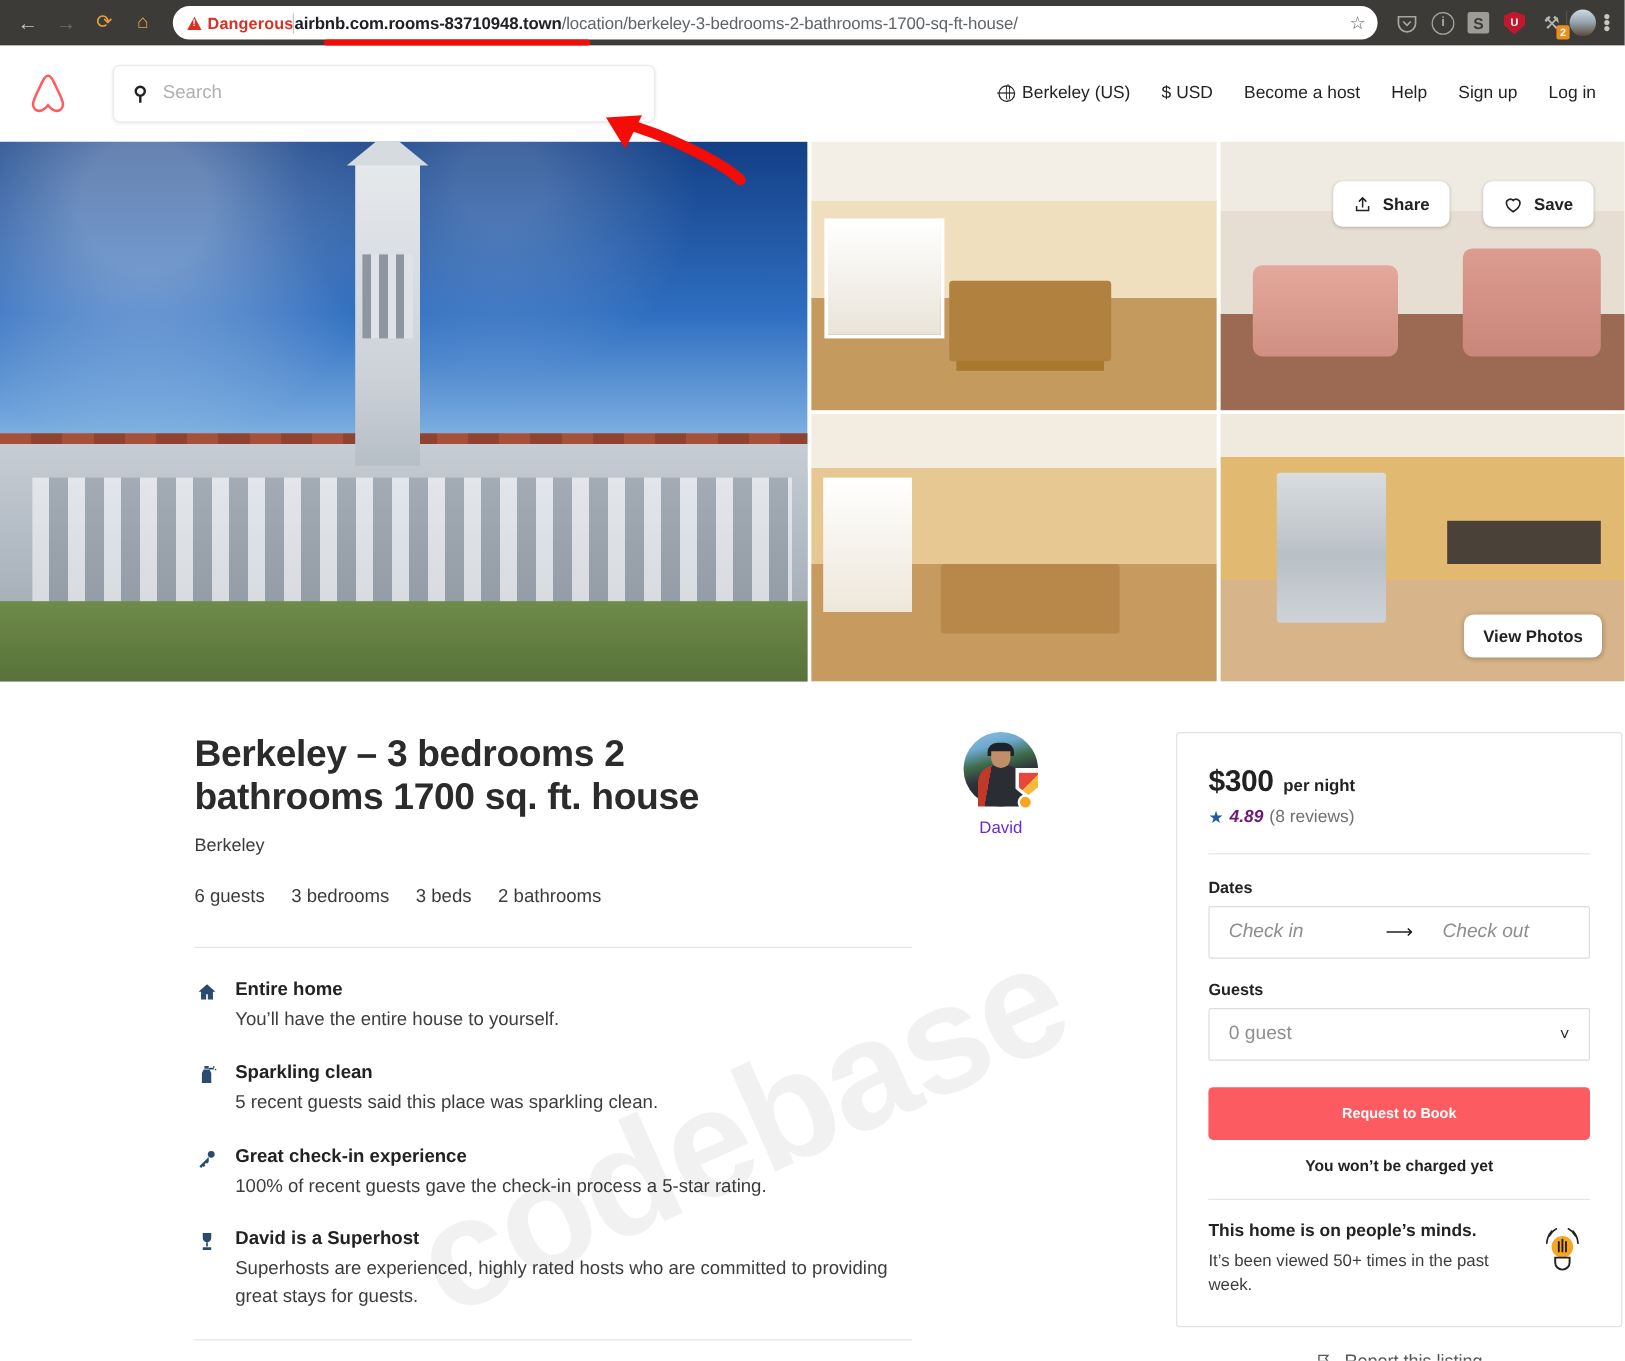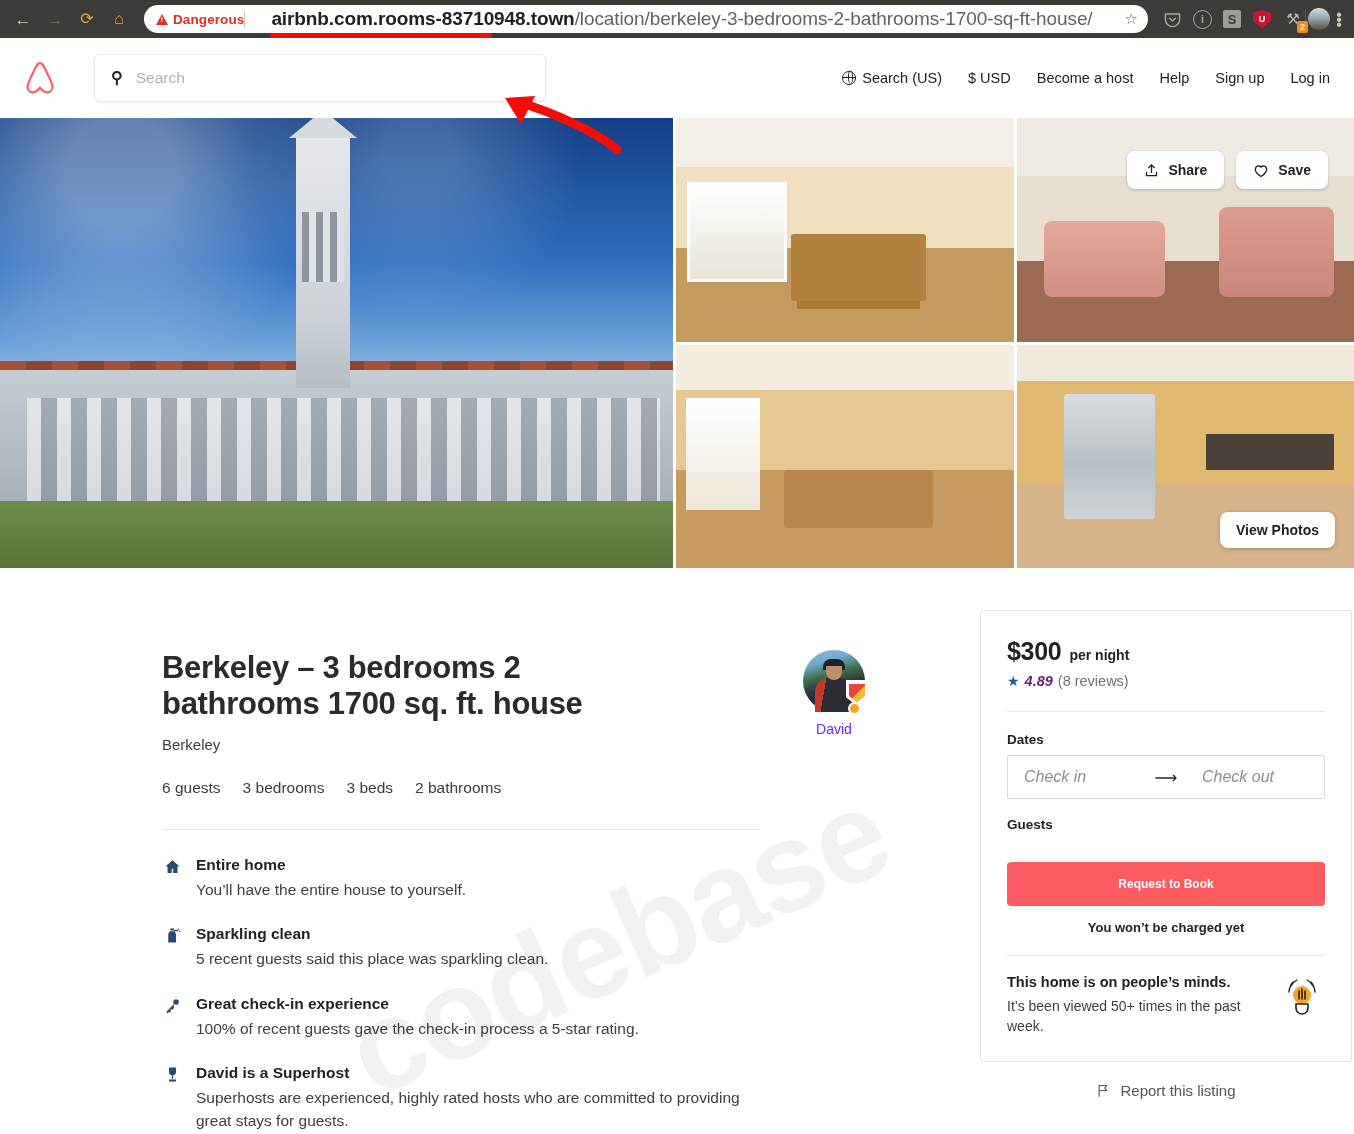--- a/index.html
+++ b/index.html
@@ -44,23 +44,23 @@
   }
   .danger-tri::after {
     content: "!"; position: absolute;
     left: -1.5px; top: 2px;
     font-size: 8px; color: #fff; font-weight: bold;
     line-height: 1;
   }
   .danger-label { color: #d93025; font-size: 13.5px; font-weight: 600; letter-spacing: .1px; }
   .url-sep { width: 1px; height: 17px; background: #c6c6c6; flex: none; }
   .url-text {
-    font-size: 19px; color: #202124;
+    font-size: 14px; color: #202124;
     white-space: nowrap; overflow: hidden;
-    flex: 1 1 auto; letter-spacing: -.1px; text-align: center;
+    flex: 1 1 auto; letter-spacing: -.1px;
   }
   .url-text .host { color: #202124; font-weight: 600; }
   .url-text .path { color: #5f6368; }
   .star-btn { color: #5f6368; font-size: 15px; flex: none; margin-left: 6px; }
   .ext-icons { display: flex; align-items: center; gap: 11px; flex: none; padding-left: 4px; }
   .ext {
     width: 20px; height: 20px;
     display: flex; align-items: center; justify-content: center;
     position: relative; color: #a8a6a1; font-size: 13px;
   }
@@ -233,42 +233,42 @@
     background: linear-gradient(180deg,#d9dde0 0%, #b9c0c5 55%, #cdd3d7 100%);
     border-radius: 3px;
   }
   .photo-kitchen::after {
     content:""; position:absolute; right:6%; top:40%; width:38%; height:16%;
     background:#4a4139;
   }
 
   .gal-actions {
     position: absolute; top: 33px; right: 26px;
-    display: flex; gap: 12px; z-index: 20;
+    display: flex; gap: 28px; z-index: 20;
   }
   .gal-btn {
     background:#fff; border-radius:8px; height:38px;
     display:flex; align-items:center; gap:9px;
     padding: 0 17px; font-size:14px; font-weight:600; color:#222;
     box-shadow: 0 1px 3px rgba(0,0,0,.2);
   }
   .view-photos-btn {
     position:absolute; right: 19px; bottom: 20px; z-index: 20;
     background:#fff; border-radius:8px; height:36px;
     display:flex; align-items:center; padding:0 16px;
     font-size:14px; font-weight:600; color:#222;
     box-shadow:0 1px 4px rgba(0,0,0,.25);
   }
 
   
   .content {
     display: flex; padding: 42px 24px 0 0; position: relative;
   }
   .col-left { width: 760px; margin-left: 162px; flex: none; }
-  .title-row { display: flex; align-items: flex-start; margin-top: 40px; }
+  .title-row { display: flex; align-items: flex-start; }
   .title-block { width: 520px; }
   h1.listing-title {
     font-size: 31px; line-height: 1.16; font-weight: bold;
     color: #2b2b2b; letter-spacing: -.3px;
   }
   .listing-loc { font-size: 15px; color: #3c3c3c; margin-top: 14px; }
   .facts { display:flex; gap: 22px; margin-top: 26px; font-size: 15.5px; color:#3c3c3c; }
   .host-block { margin-left: auto; margin-right: 48px; width: 80px; text-align: center; }
   .host-avatar {
     width: 62px; height: 62px; border-radius: 50%; margin: 0 auto;
@@ -428,21 +428,21 @@
     </div>
 
     <div class="search-box">
       <span class="mag">⚲</span>
       <span class="ph">Search</span>
     </div>
 
     <div class="header-nav">
       <a href="#">
           <span class="globe"></span>
-          <span>Search (US)</span>
+          <span>Berkeley (US)</span>
         </a>
       <a href="#">$ USD</a>
       <a href="#">Become a host</a>
       <a href="#">Help</a>
       <a href="#">Sign up</a>
       <a href="#">Log in</a>
     </div>
 
     <svg class="arrow-anno" viewBox="0 0 140 70">
       <path d="M122 64 C 108 50, 60 26, 22 16" stroke="#f40c06" stroke-width="9" fill="none" stroke-linecap="round"></path>
@@ -604,20 +604,24 @@
 
         <div class="field-label">Dates</div>
         <div class="dates-field">
           <div class="half">Check in</div>
           <div class="arrow">⟶</div>
           <div class="half">Check out</div>
         </div>
 
         <div class="guests-wrap">
           <div class="field-label">Guests</div>
+          <div class="guests-field">
+            <span>0 guest</span>
+            <span class="chev">˅</span>
+          </div>
         </div>
 
         <button class="cta">Request to Book</button>
         <div class="no-charge">You won’t be charged yet</div>
 
         <div class="card-div2"></div>
 
         <div class="minds">
           <div class="txt">
             <h4>This home is on people’s minds.</h4>

